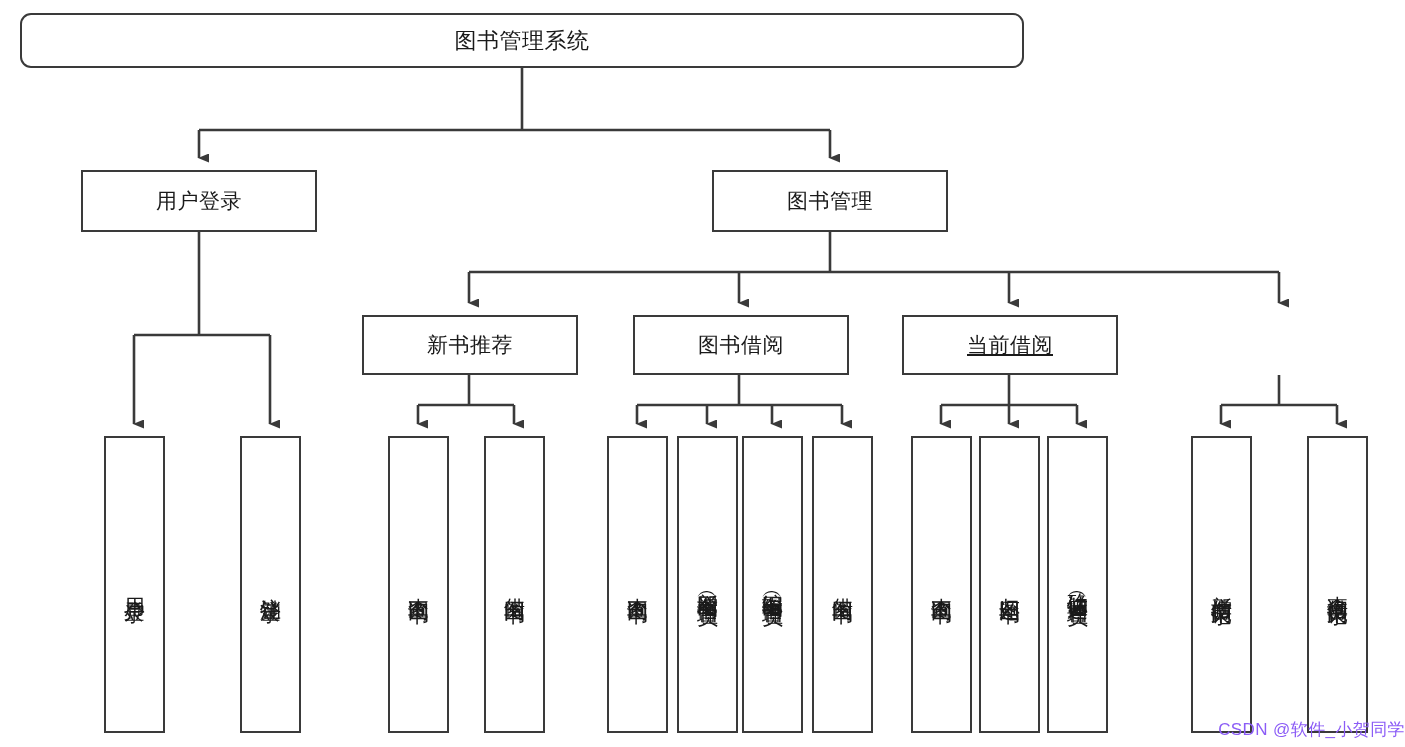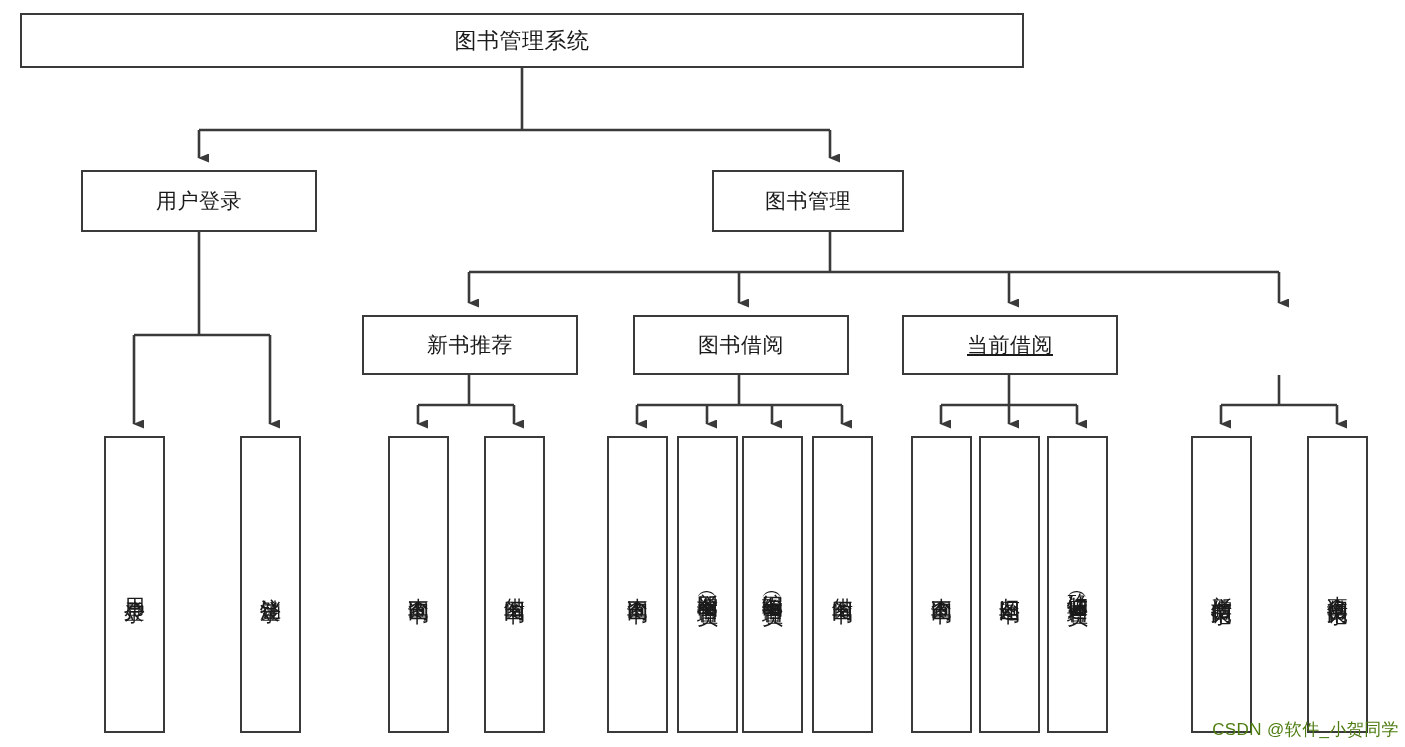--- a/index.html
+++ b/index.html
@@ -56,24 +56,24 @@
   .node.v .lbl {
     writing-mode: vertical-rl;
     text-orientation: upright;
     font-size: 21px;
     letter-spacing: 2px;
     line-height: 1.05;
     white-space: nowrap;
   }
   #watermark {
     position: absolute;
-    right: 6px;
+    right: 0;
     bottom: 6px;
     font-size: 17px;
-    color: #4d7c0f;
+    color: #8b5cf6;
     letter-spacing: 0.4px;
     white-space: nowrap;
     user-select: none;
   }
 </style>
 </head>
 <body>
 
 <div id="canvas">
 
@@ -120,28 +120,28 @@
       <path d="M1009,405 L1009,424" marker-end="url(#arw)"></path>
       <path d="M1077,405 L1077,424" marker-end="url(#arw)"></path>
 
       <path d="M1279,375 L1279,405"></path>
       <path d="M1221,405 L1337,405"></path>
       <path d="M1221,405 L1221,424" marker-end="url(#arw)"></path>
       <path d="M1337,405 L1337,424" marker-end="url(#arw)"></path>
     </g>
   </svg>
 
-  <div class="node root h" style="left:20px; top:13px; width:1004px; height:55px;">
+  <div class="node root h" style="left:20px; top:13px; width:1004px; height:55px;border-radius:11px;">
     <span class="lbl">图书管理系统</span>
   </div>
 
   <div class="node h" style="left:81px; top:170px; width:236px; height:62px;">
     <span class="lbl">用户登录</span>
   </div>
-  <div class="node h" style="left:712px; top:170px; width:192px; height:62px;align-items:center;">
+  <div class="node h" style="left:712px; top:170px; width:236px; height:62px;align-items:center;">
     <span class="lbl">图书管理</span>
   </div>
 
   <div class="node h" style="left:362px; top:315px; width:216px; height:60px;">
     <span class="lbl">新书推荐</span>
   </div>
   <div class="node h" style="left:633px; top:315px; width:216px; height:60px;">
     <span class="lbl">图书借阅</span>
   </div>
   <div class="node h" style="left:902px; top:315px; width:216px; height:60px;text-decoration:underline;">

